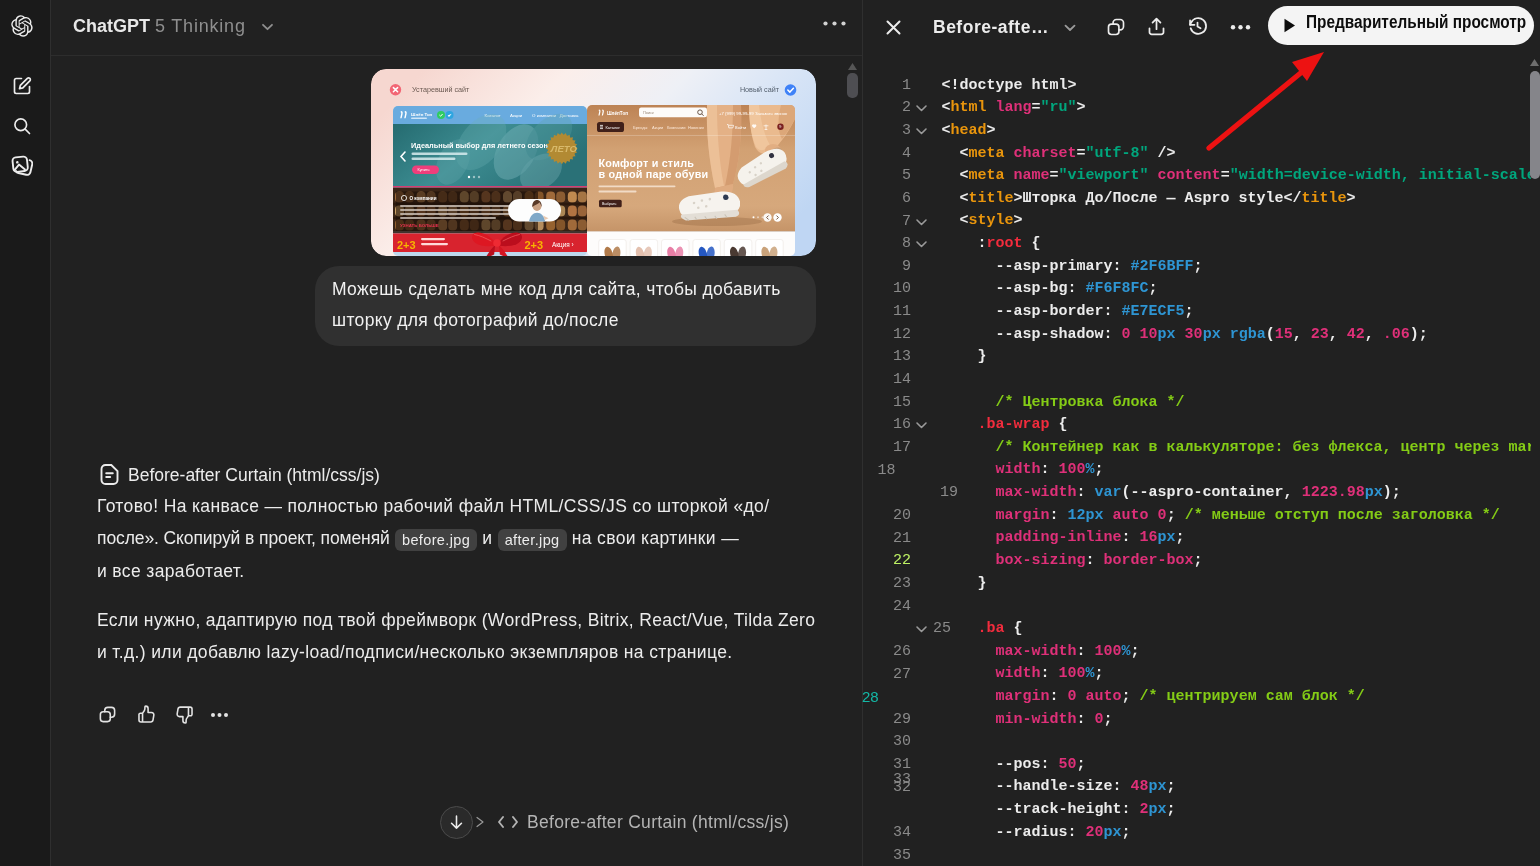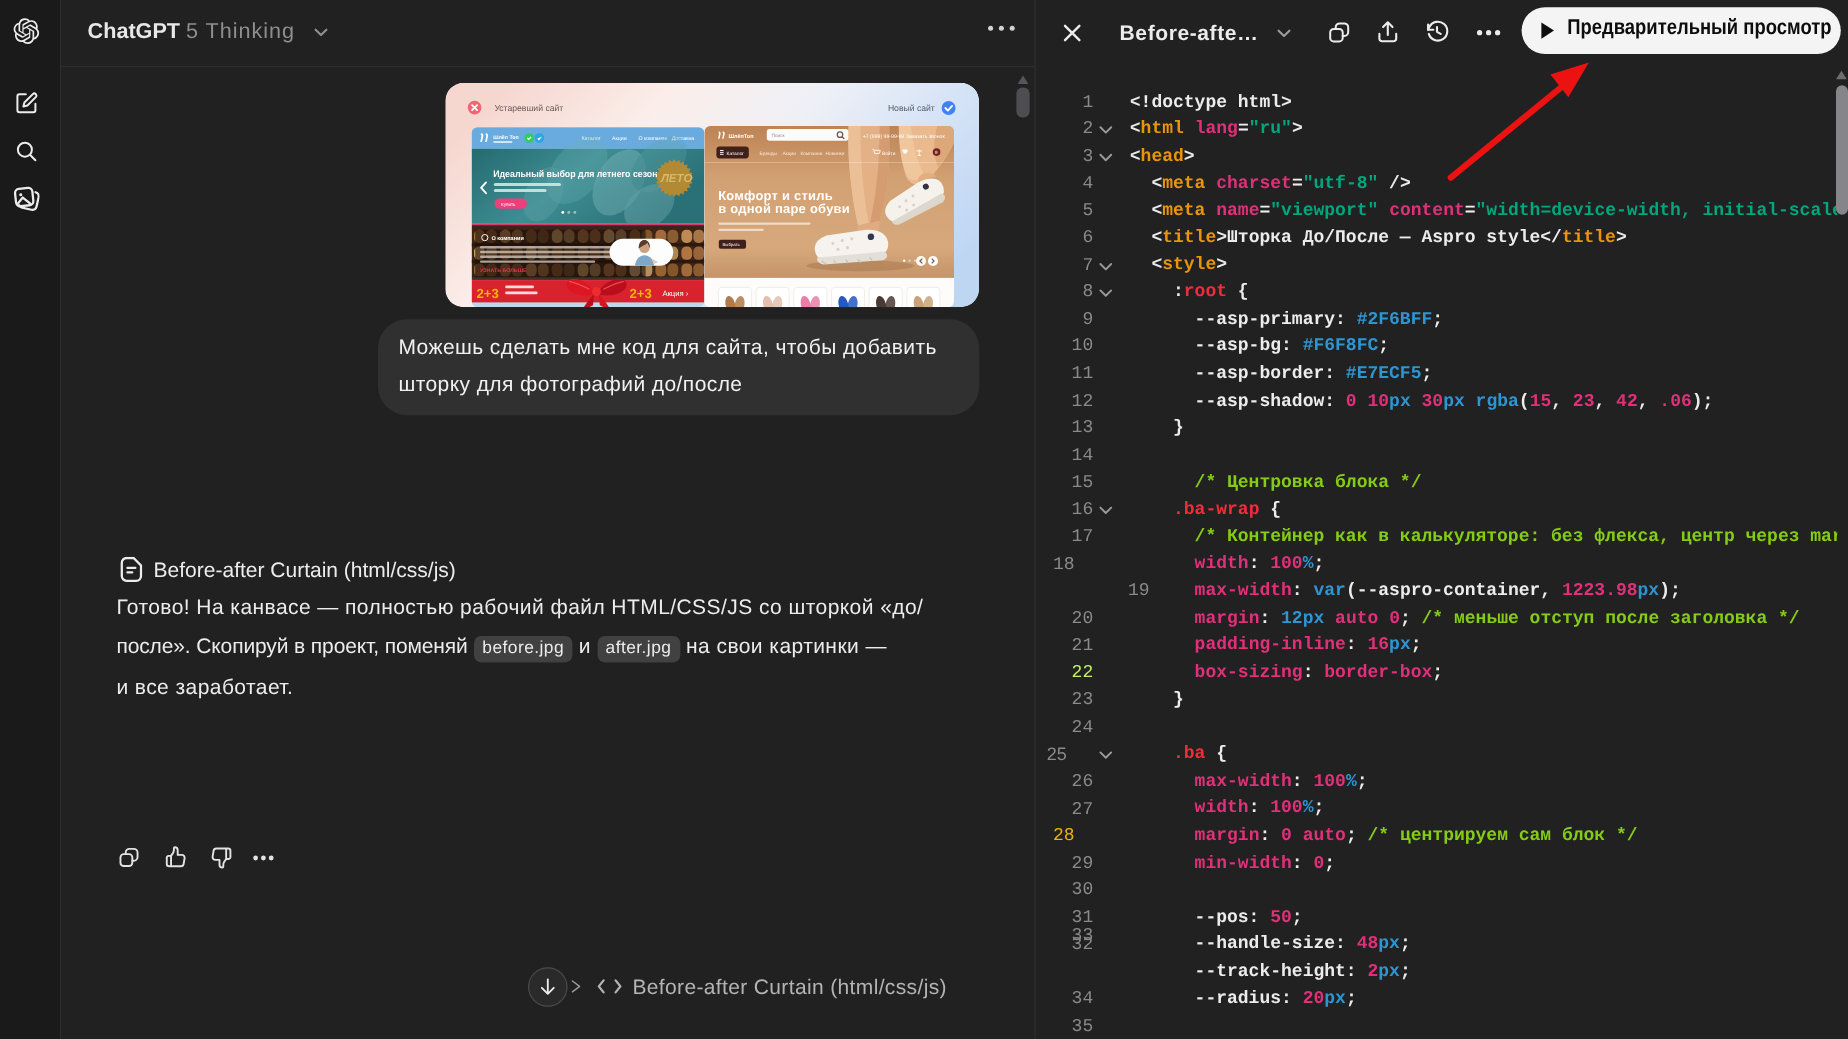--- a/index.html
+++ b/index.html
@@ -312,20 +312,21 @@
 </g>
 </g>
 </svg>
 <div class="abs" style="left:315px;top:266px;width:501px;height:80px;border-radius:24px;background:#303030;color:#f1f1f1;font-size:17.5px;line-height:31.5px;padding:7.6px 0 0 17px;letter-spacing:0.35px;">Можешь сделать мне код для сайта, чтобы добавить<br>шторку для фотографий до/после</div>
 <svg class="abs" style="left:100px;top:464px" width="19" height="21" viewBox="0 0 19 21" fill="none" stroke="#ececec" stroke-width="1.9" stroke-linecap="round">
 <path d="M5.5 1h5.8L17.5 7.2V16a4 4 0 0 1-4 4h-8a4 4 0 0 1-4-4V5a4 4 0 0 1 4-4z"></path>
 <path d="M6.2 9.3h6.6M6.2 13h4"></path>
     </svg>
 <div class="abs" style="left:128px;top:464.5px;font-size:17.5px;color:#ececec;">Before-after Curtain (html/css/js)</div>
 <div class="abs" style="left:97px;top:489.8px;font-size:17.5px;line-height:32.2px;color:#ececec;white-space:nowrap;letter-spacing:0.36px;">Готово! На канвасе — полностью рабочий файл HTML/CSS/JS со шторкой «до/<br><span style="letter-spacing:-0.1px">после». Скопируй в проект, поменяй</span> <span class="chip">before.jpg</span> и <span class="chip">after.jpg</span> на свои картинки —<br>и все заработает.</div>
+<div class="abs" style="left:97px;top:604.2px;font-size:17.5px;line-height:32.2px;color:#ececec;white-space:nowrap;letter-spacing:0.36px;">Если нужно, адаптирую под твой фреймворк (WordPress, Bitrix, React/Vue, Tilda Zero<br>и т.д.) или добавлю lazy-load/подписи/несколько экземпляров на странице.</div>
 <svg class="abs" style="left:98px;top:705px" width="19" height="19" viewBox="0 0 24 24" fill="none" stroke="#e3e3e3" stroke-width="2" stroke-linecap="round" stroke-linejoin="round">
 <rect x="3" y="8.5" width="12.5" height="12.5" rx="3.5"></rect>
 <path d="M8.5 8.5V7a4 4 0 0 1 4-4H17a4 4 0 0 1 4 4v4.5a4 4 0 0 1-4 4h-1.5"></path>
     </svg>
 <svg class="abs" style="left:137px;top:704px" width="19" height="20" viewBox="0 0 24 24" fill="none" stroke="#e3e3e3" stroke-width="2" stroke-linecap="round" stroke-linejoin="round">
 <path d="M7 22V11M2.5 13.5v6A2.5 2.5 0 0 0 5 22h12.3a3 3 0 0 0 2.96-2.5l1-6A3 3 0 0 0 18.3 10H14V5a3 3 0 0 0-3-3 1 1 0 0 0-1 1v1.8a6 6 0 0 1-1.2 3.6L7 11H4.5a2 2 0 0 0-2 2.5z"></path>
     </svg>
 <svg class="abs" style="left:175px;top:705px" width="19" height="20" viewBox="0 0 24 24" fill="none" stroke="#e3e3e3" stroke-width="2" stroke-linecap="round" stroke-linejoin="round">
 <path d="M17 2v11M21.5 10.5v-6A2.5 2.5 0 0 0 19 2H6.7a3 3 0 0 0-2.96 2.5l-1 6A3 3 0 0 0 5.7 14H10v5a3 3 0 0 0 3 3 1 1 0 0 0 1-1v-1.8a6 6 0 0 1 1.2-3.6L17 13h2.5a2 2 0 0 0 2-2.5z"></path>
     </svg>
@@ -397,24 +398,24 @@
 <div style="position:absolute;left:862px;top:391.70px;width:49px;text-align:right;font-family:'Liberation Mono', monospace;font-size:15px;line-height:22.65px;color:#8a8a8a;">15</div>
 <div style="position:absolute;left:862px;top:414.35px;width:49px;text-align:right;font-family:'Liberation Mono', monospace;font-size:15px;line-height:22.65px;color:#8a8a8a;">16</div>
 <div style="position:absolute;left:862px;top:437.00px;width:49px;text-align:right;font-family:'Liberation Mono', monospace;font-size:15px;line-height:22.65px;color:#8a8a8a;">17</div>
 <div style="position:absolute;left:862px;top:459.65px;width:49px;text-align:center;font-family:'Liberation Mono', monospace;font-size:15px;line-height:22.65px;color:#8a8a8a;">18</div>
 <div style="position:absolute;left:862px;top:482.30px;width:49px;text-align:right;font-family:'Liberation Mono', monospace;font-size:15px;line-height:22.65px;color:#8a8a8a;margin-left:47px;">19</div>
 <div style="position:absolute;left:862px;top:504.95px;width:49px;text-align:right;font-family:'Liberation Mono', monospace;font-size:15px;line-height:22.65px;color:#8a8a8a;">20</div>
 <div style="position:absolute;left:862px;top:527.60px;width:49px;text-align:right;font-family:'Liberation Mono', monospace;font-size:15px;line-height:22.65px;color:#8a8a8a;">21</div>
 <div style="position:absolute;left:862px;top:550.25px;width:49px;text-align:right;font-family:'Liberation Mono', monospace;font-size:15px;line-height:22.65px;color:#bef264;">22</div>
 <div style="position:absolute;left:862px;top:572.90px;width:49px;text-align:right;font-family:'Liberation Mono', monospace;font-size:15px;line-height:22.65px;color:#8a8a8a;">23</div>
 <div style="position:absolute;left:862px;top:595.55px;width:49px;text-align:right;font-family:'Liberation Mono', monospace;font-size:15px;line-height:22.65px;color:#8a8a8a;">24</div>
-<div style="position:absolute;left:840px;top:618.20px;width:49px;text-align:right;font-family:Liberation Sans, sans-serif;font-size:15px;line-height:22.65px;color:#8a8a8a;">25</div>
+<div style="position:absolute;left:902px;top:618.20px;width:49px;text-align:right;font-family:Liberation Mono, monospace;font-size:15px;line-height:22.65px;color:#8a8a8a;">25</div>
 <div style="position:absolute;left:862px;top:640.85px;width:49px;text-align:right;font-family:'Liberation Mono', monospace;font-size:15px;line-height:22.65px;color:#8a8a8a;">26</div>
 <div style="position:absolute;left:862px;top:663.50px;width:49px;text-align:right;font-family:'Liberation Mono', monospace;font-size:15px;line-height:22.65px;color:#8a8a8a;">27</div>
-<div style="position:absolute;left:862px;top:686.15px;width:49px;text-align:center;font-family:Liberation Mono, monospace;font-size:15px;line-height:22.65px;color:#eab308;">28</div>
+<div style="position:absolute;left:862px;top:686.15px;width:49px;text-align:left;font-family:Liberation Sans, sans-serif;font-size:15px;line-height:22.65px;color:#14b8a6;">28</div>
 <div style="position:absolute;left:862px;top:708.80px;width:49px;text-align:right;font-family:'Liberation Mono', monospace;font-size:15px;line-height:22.65px;color:#8a8a8a;">29</div>
 <div style="position:absolute;left:862px;top:731.45px;width:49px;text-align:right;font-family:'Liberation Mono', monospace;font-size:15px;line-height:22.65px;color:#8a8a8a;">30</div>
 <div style="position:absolute;left:862px;top:754.10px;width:49px;text-align:right;font-family:'Liberation Mono', monospace;font-size:15px;line-height:22.65px;color:#8a8a8a;">31</div>
 <div style="position:absolute;left:862px;top:776.75px;width:49px;text-align:right;font-family:'Liberation Mono', monospace;font-size:15px;line-height:22.65px;color:#8a8a8a;">32</div>
 <div style="position:absolute;left:862px;top:769px;width:49px;text-align:right;font-family:'Liberation Mono', monospace;font-size:15px;line-height:22.65px;color:#8a8a8a;">33</div>
 <div style="position:absolute;left:862px;top:822.05px;width:49px;text-align:right;font-family:'Liberation Mono', monospace;font-size:15px;line-height:22.65px;color:#8a8a8a;">34</div>
 <div style="position:absolute;left:862px;top:844.70px;width:49px;text-align:right;font-family:'Liberation Mono', monospace;font-size:15px;line-height:22.65px;color:#8a8a8a;">35</div>
 <svg class="abs" style="left:915px;top:104.25px" width="13" height="9" viewBox="0 0 13 9" fill="none" stroke="#9a9a9a" stroke-width="1.6" stroke-linecap="round" stroke-linejoin="round">
       <path d="M2 2 6.5 6.5 11 2"></path>
     </svg>

